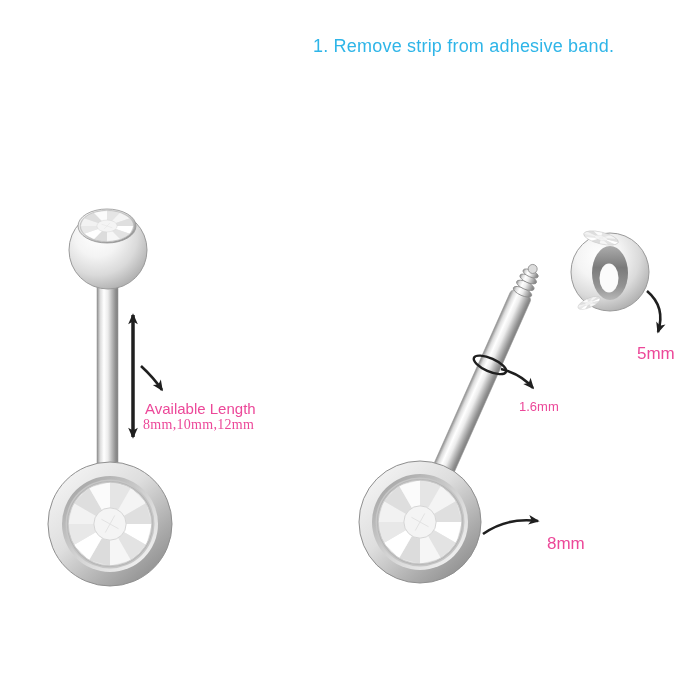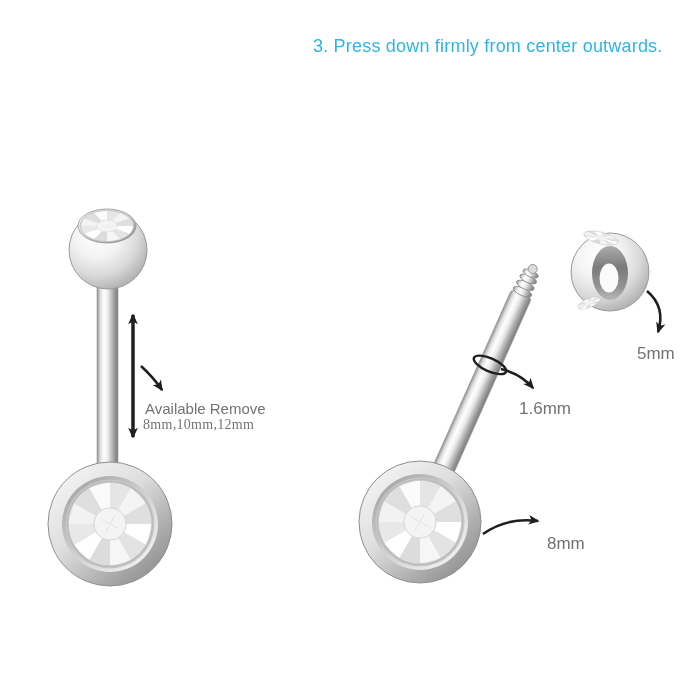--- a/index.html
+++ b/index.html
@@ -18,27 +18,27 @@
     left: 313px;
     top: 35px;
     color: #2eb5e8;
     font-size: 18px;
     line-height: 23px;
     letter-spacing: 0.2px;
     white-space: nowrap;
   }
   .meas {
     position: absolute;
-    color: #737373;
+    color: #ec4899;
     white-space: nowrap;
     text-align: right;
   }
   #lbl-length-title  { left: 145px; top: 400px; font-size: 15px; }
   #lbl-length-values { left: 143px; top: 417px; font-size: 14px; letter-spacing: 0.3px; font-family: Liberation Serif, serif; }
-  #lbl-gauge { left: 519px; top: 399px; font-size: 17px; }
+  #lbl-gauge { left: 519px; top: 399px; font-size: 13px; }
   #lbl-ball  { left: 637px; top: 344px; font-size: 17px; }
   #lbl-disc  { left: 547px; top: 534px; font-size: 17px; }
 </style>
 </head>
 <body>
 
 <div class="stage">
 
   <svg class="illustration" width="700" height="700" viewBox="0 0 700 700">
     <defs>
@@ -139,21 +139,21 @@
         <use href="#gem" transform="translate(-21,31) rotate(-24) scale(0.27,0.10)"></use>
       </g>
     </g>
 
     <path d="M501,369 Q521,374 533,388" fill="none" stroke="#1f1f1f" stroke-width="2.6" marker-end="url(#ah)"></path>
     <path d="M647,291 Q666,307 658,332" fill="none" stroke="#1f1f1f" stroke-width="2.6" marker-end="url(#ah)"></path>
     <path d="M483,534 Q507,517 538,521" fill="none" stroke="#1f1f1f" stroke-width="2.6" marker-end="url(#ah)"></path>
   </svg>
 
   <div class="instructions">
-    <div>3. Press down firmly from center outwards.</div>
+    <div>1. Remove strip from adhesive band.</div>
   </div>
 
-  <div class="meas" id="lbl-length-title">Available Remove</div>
+  <div class="meas" id="lbl-length-title">Available Length</div>
   <div class="meas" id="lbl-length-values">8mm,10mm,12mm</div>
   <div class="meas" id="lbl-gauge">1.6mm</div>
   <div class="meas" id="lbl-ball">5mm</div>
   <div class="meas" id="lbl-disc">8mm</div>
 </div>
 
 </body></html>

